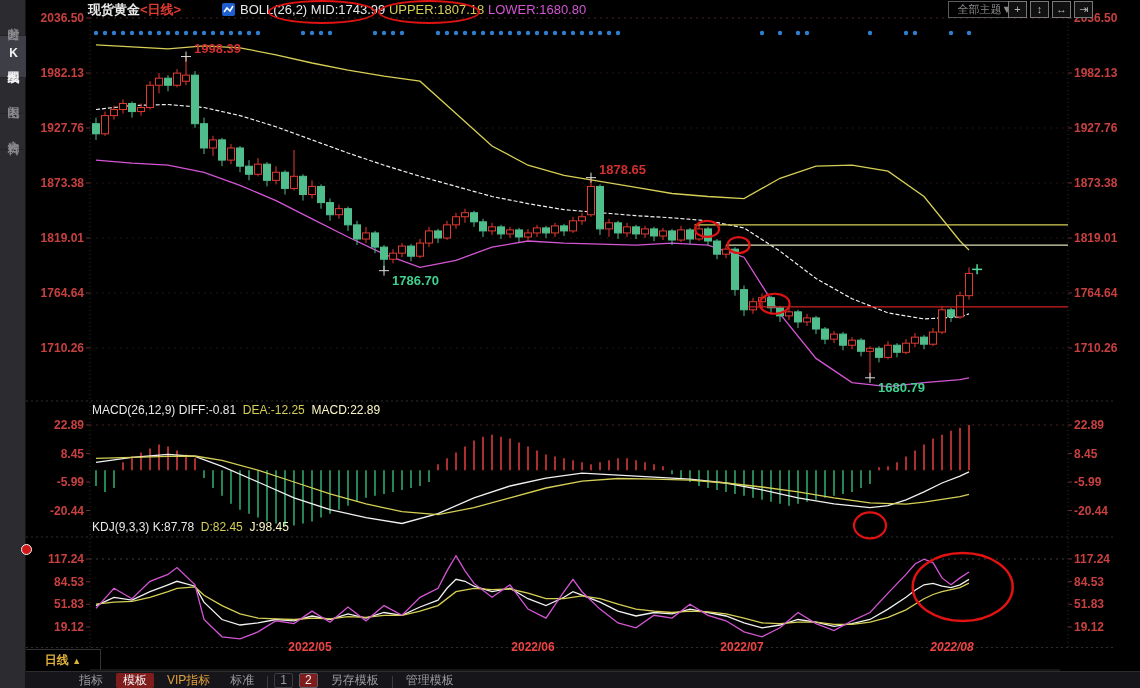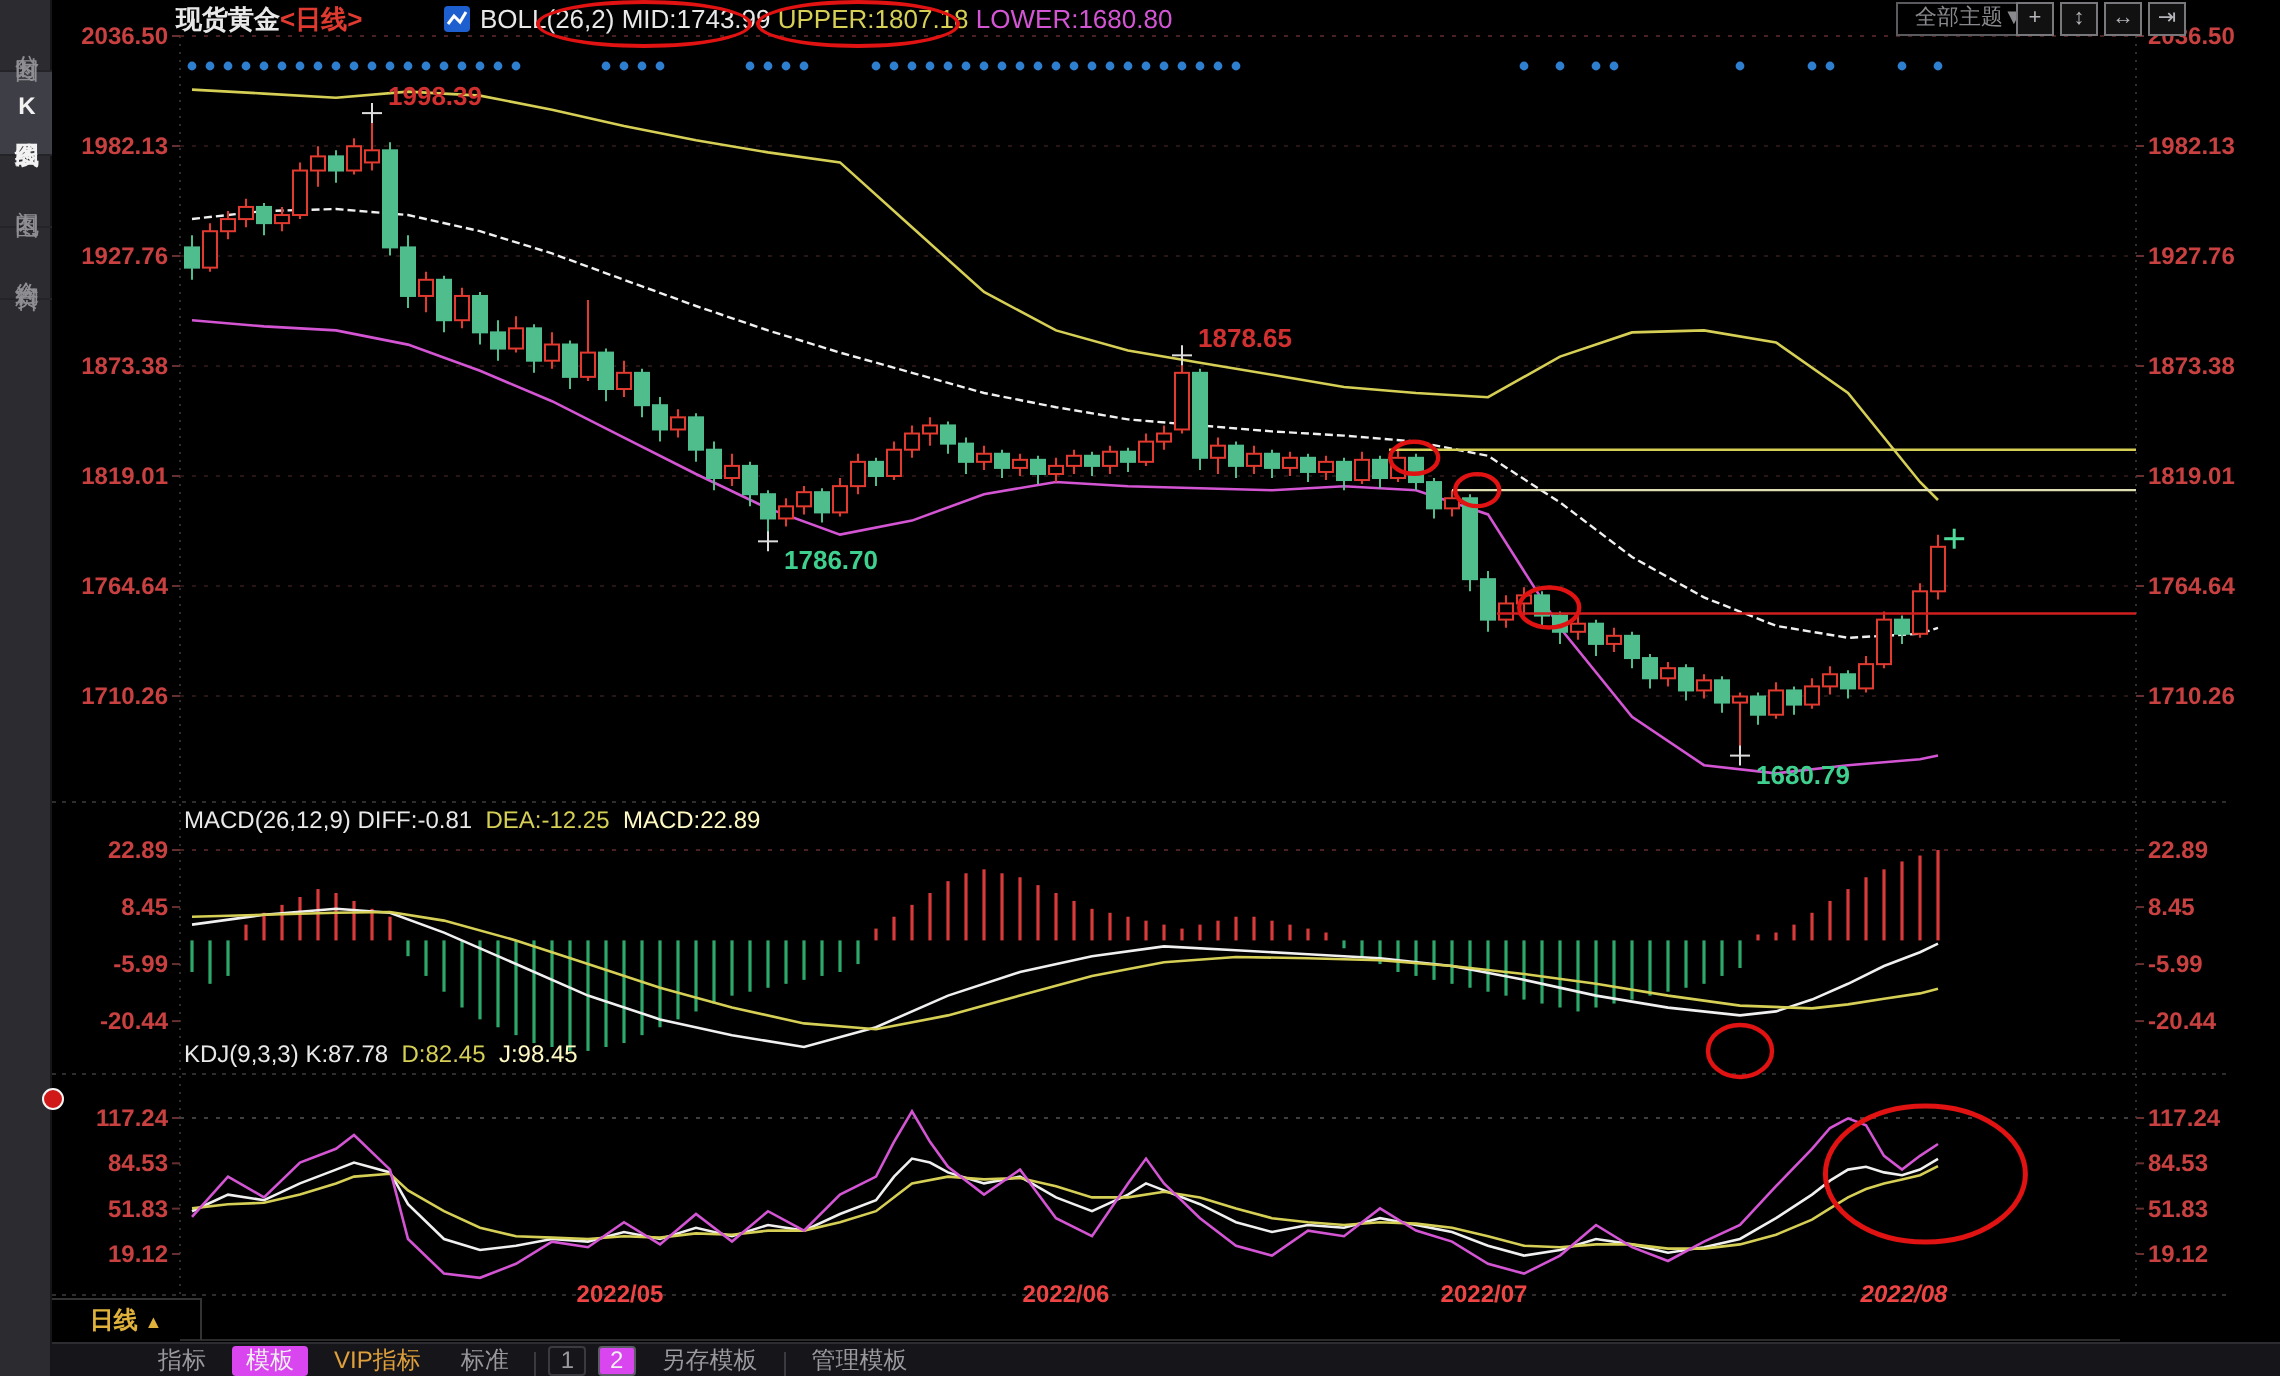--- a/index.html
+++ b/index.html
@@ -28,21 +28,21 @@
   .indrow .y{color:#d6cf55;} .indrow .m{color:#fef9c3;}
   .alert-dot{position:absolute;left:21px;top:544px;width:11px;height:11px;border-radius:50%;background:#d01818;border:1.5px solid #f5f5f5;box-sizing:border-box;}
   
   .date-label{position:absolute;top:640px;width:90px;margin-left:-45px;text-align:center;color:#ef4444;font-size:12px;font-weight:bold;}
   
   .period-box{position:absolute;left:26px;top:649px;width:75px;height:21px;border-top:1px solid #333;border-right:1px solid #333;box-sizing:border-box;color:#e0b23c;font-size:12px;font-weight:bold;line-height:20px;text-align:center;cursor:pointer;}
   .period-box .ar{font-size:9px;}
   
   .toolbar{position:absolute;left:26px;right:0;top:671px;height:17px;background:#16161a;border-top:1px solid #2c2c31;display:flex;align-items:flex-end;gap:6px;padding-left:46px;font-size:12px;color:#9a9a9e;box-sizing:border-box;}
   .tb{padding:0 7px;line-height:15px;cursor:pointer;border-radius:2px;}
-  .tb.active{background:#d946ef;color:#f0f0f0;}
+  .tb.active{background:#7f1d1d;color:#f0f0f0;}
   .tb.vip{color:#dfa03c;}
   .tb.numbox{border:1px solid #3a3a40;padding:0 5px;line-height:13px;}
   .tb.numbox.active{border-color:#5c5c66;}
   .tb-sep{width:1px;height:12px;background:#3a3a40;}
   #chartsvg{position:absolute;left:26px;top:0;}
 </style>
 </head>
 <body>
 
 <div class="sidebar">

